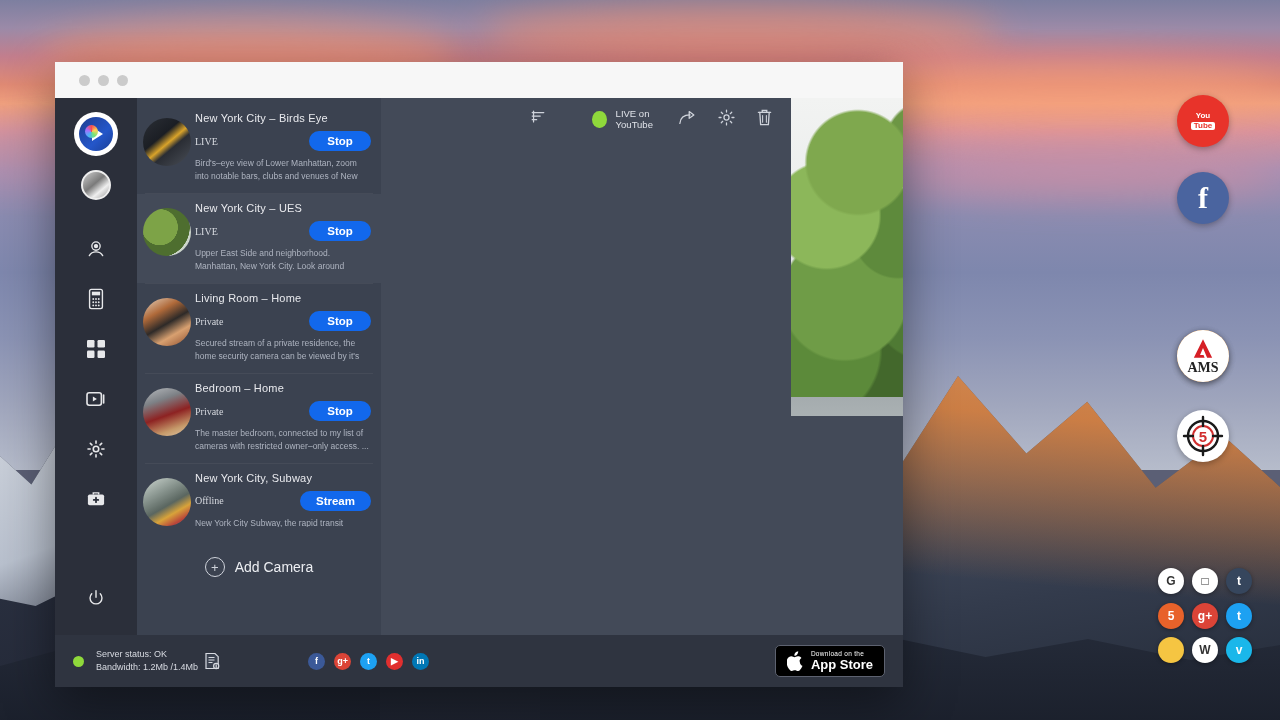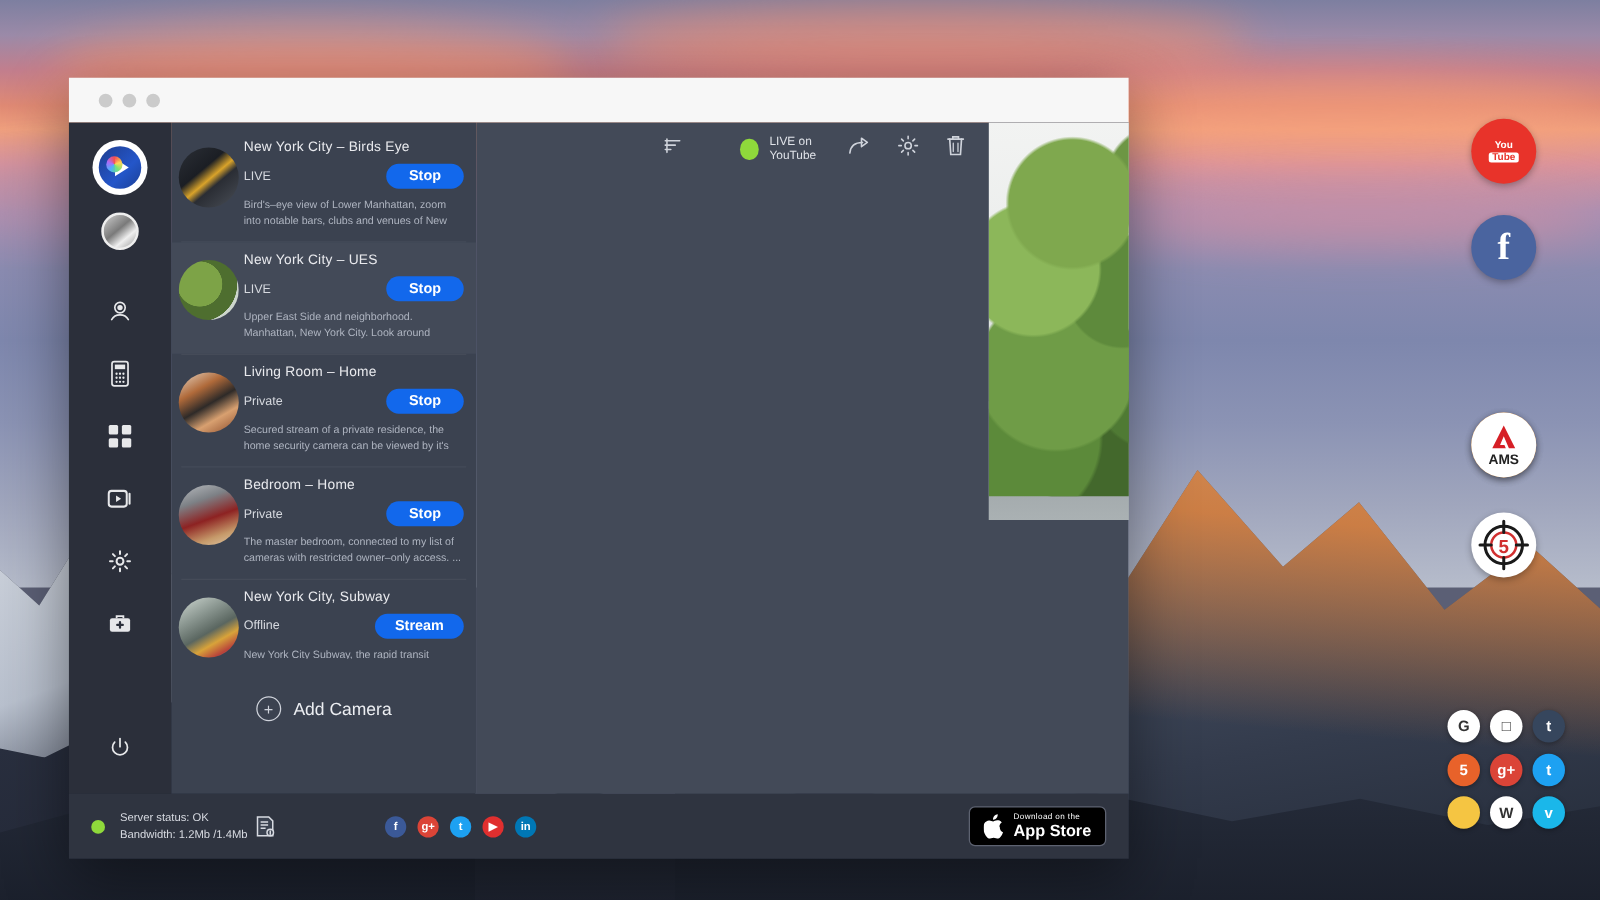--- a/index.html
+++ b/index.html
@@ -141,21 +141,21 @@
   .cam.selected { background:#434a58; }
   .cam-thumb {
     position:absolute; left:6px; top:14px; width:48px; height:48px;
     border-radius:50%; overflow:hidden;
   }
   .cam-title {
     color:#e9eaee; font-size:11px; letter-spacing:.2px; margin-bottom:7px;
     white-space:nowrap; overflow:hidden;
   }
   .cam-row { display:flex; align-items:center; justify-content:space-between; margin-bottom:6px; }
-  .cam-state { color:#d6d9df; font-size:10px; }
+  .cam-state { color:#d6d9df; font-size:10px;font-family:Liberation Serif, serif; }
   .cam-btn {
     background:#1268ec; color:#fff; border:none; border-radius:13px;
     font-size:11.5px; font-weight:bold; font-family:"Liberation Sans", sans-serif;
     padding:4px 16px; min-width:62px; cursor:pointer;
   }
   .cam-desc {
     color:#aeb4c0; font-size:8.5px; line-height:1.5;
     max-height:26px; overflow:hidden;
   }
   .cam-sep { height:1px; background:rgba(255,255,255,.05); margin:0 8px; }
@@ -585,21 +585,21 @@
   <svg width="38" height="34" viewBox="0 0 38 34">
     <path d="M22 2 L6 18 L17 18 L11 32 L32 14 L20 14 Z" fill="#fff"></path>
   </svg>
 </div>
 
 <div class="dicon" style="left:1177px;top:330px;background:#ffffff;">
   <div style="text-align:center;line-height:1;">
     <svg width="22" height="21" viewBox="0 0 24 22">
       <path d="M12 1 L22 21 H16.5 L12 10.5 L8.8 18 H12.6 L13.8 21 H2 Z" fill="#d61f26"></path>
     </svg>
-    <div style="font-size:11px;font-weight:bold;color:#222;margin-top:-1px;">AMS</div>
+    <div style="font-size:14px;font-weight:bold;color:#222;margin-top:-1px;font-family:Liberation Serif, serif;">AMS</div>
   </div>
 </div>
 
 <div class="dicon" style="left:1177px;top:410px;background:#ffffff;">
   <svg width="44" height="44" viewBox="0 0 44 44">
     <circle cx="22" cy="22" r="15" fill="none" stroke="#1a1a1a" stroke-width="2.4"></circle>
     <circle cx="22" cy="22" r="10" fill="none" stroke="#d12f2f" stroke-width="2"></circle>
     <path d="M22 3v9M22 32v9M3 22h9M32 22h9" stroke="#1a1a1a" stroke-width="2.4" stroke-linecap="round"></path>
     <text x="22" y="28" text-anchor="middle" font-size="15" font-weight="bold" fill="#d12f2f" font-family="Liberation Sans, sans-serif">5</text>
   </svg>

